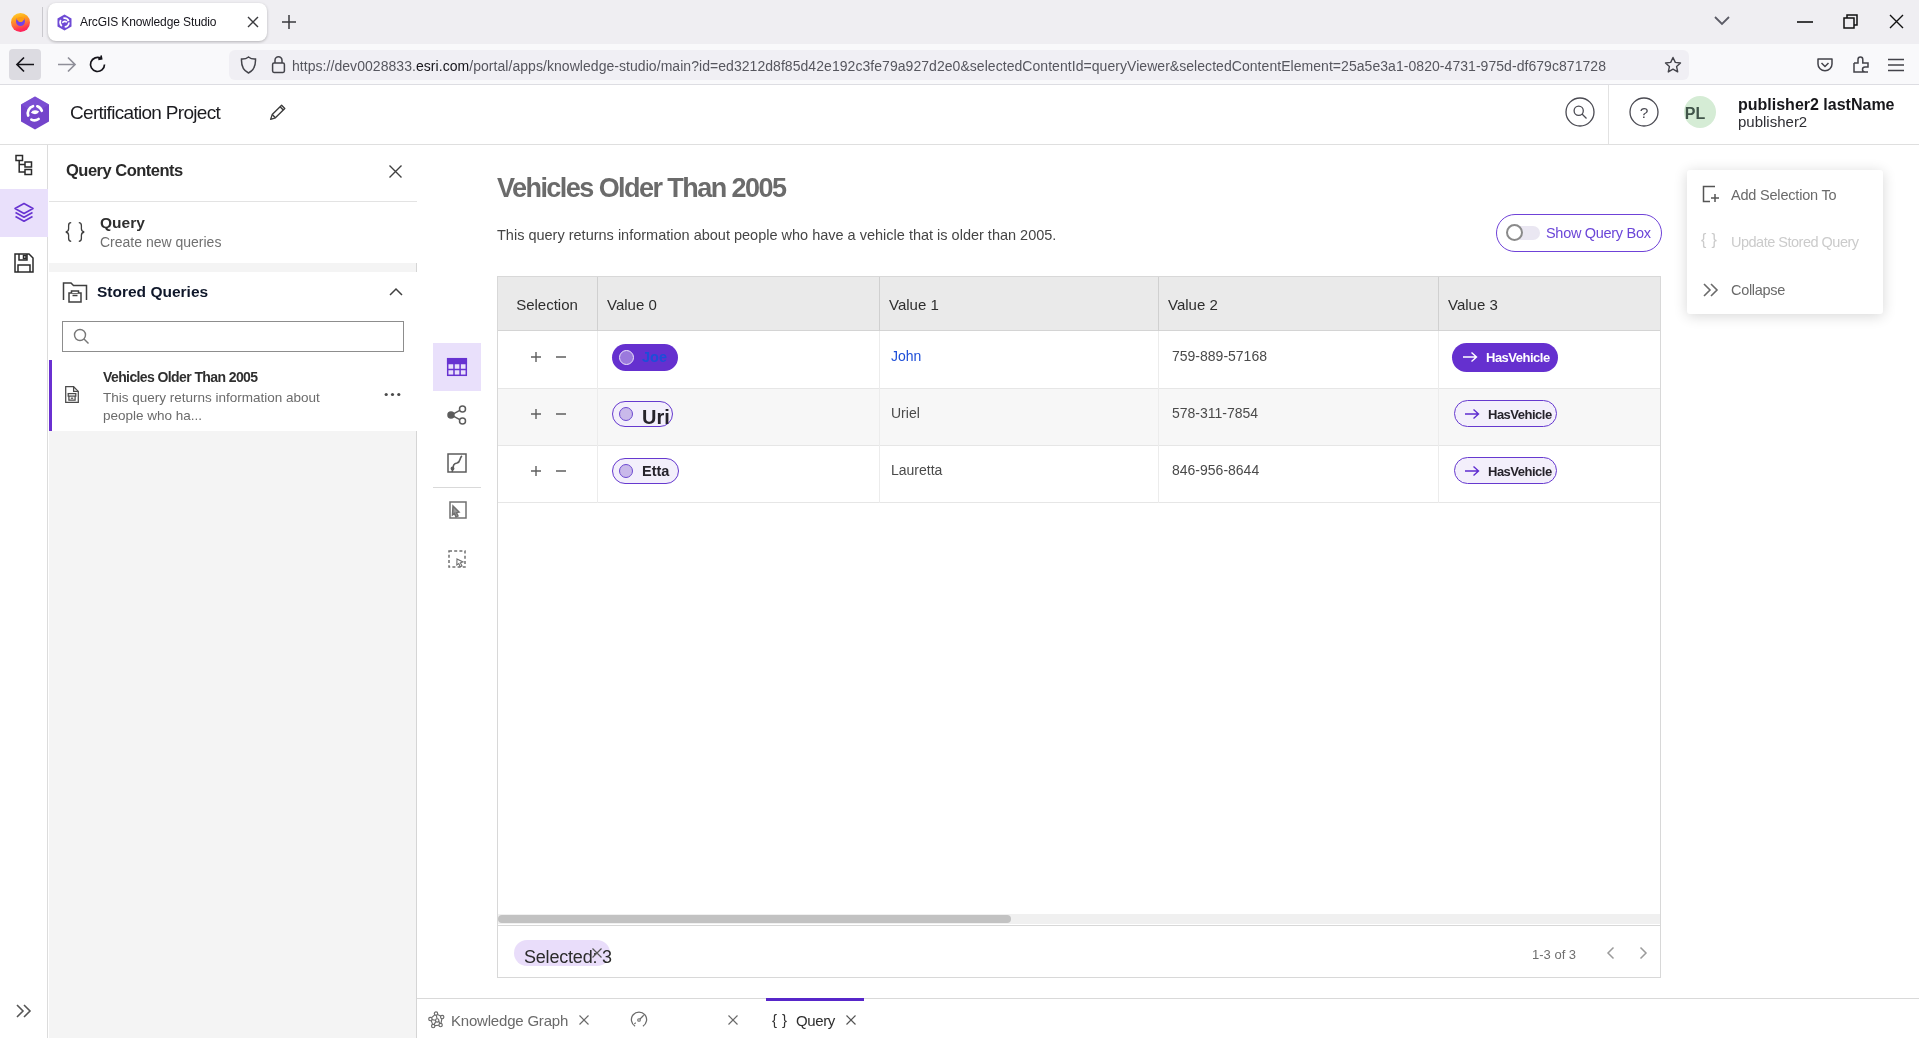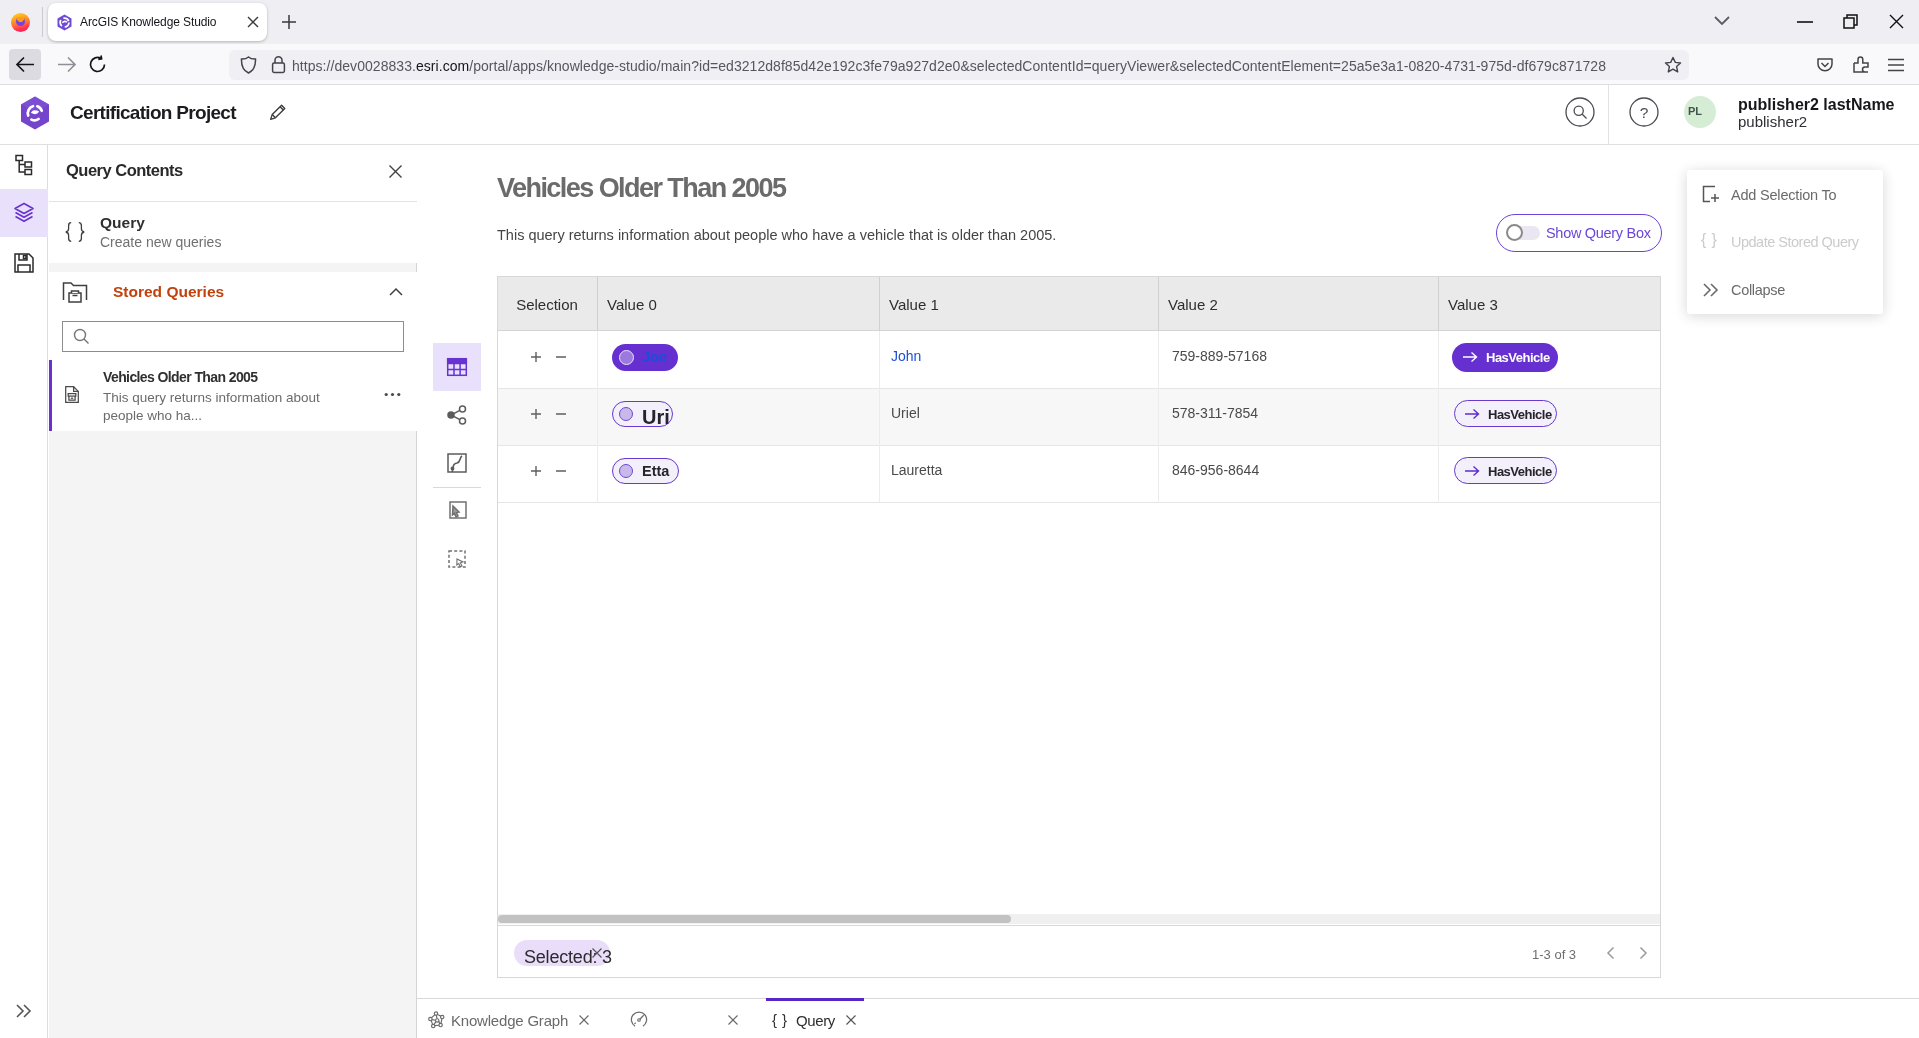--- a/index.html
+++ b/index.html
@@ -76,37 +76,37 @@
     <path d="M1 1.5 H17 M1 7 H17 M1 12.5 H17" stroke="#43434a" stroke-width="1.7"></path>
   </svg>
 
 <div class="abs" style="left:0;top:85px;width:1919px;height:60px;background:#fff;border-bottom:1px solid #dfdfdf;"></div>
 <svg class="abs" style="left:20px;top:96px" width="30" height="34" viewBox="0 0 30 34">
   <path d="M15 0.5 L29 8.5 L29 25.5 L15 33.5 L1 25.5 L1 8.5 Z" fill="#7444cb"></path>
   <path d="M15 0.5 L29 8.5 L15 17 L1 8.5 Z" fill="#8055d8" opacity="0.6"></path>
   <path d="M8.2 19.5 A7.3 7.3 0 0 1 13 10.2 M17.3 10.3 A7.3 7.3 0 0 1 21.8 14.8 M18.6 23 A7.3 7.3 0 0 1 11.4 23.6" fill="none" stroke="#fff" stroke-width="2.7" stroke-linecap="round"></path>
   <path d="M10.8 16.8 Q13.5 12.6 19.2 15.6 Q16.5 20 10.8 16.8 Z" fill="#fff"></path>
 </svg>
-<div class="abs" style="left:70px;top:102px;font-size:19px;font-weight:700;letter-spacing:-0.7px;color:#1c1c20;">Certification Project</div>
+<div class="abs" style="left:70px;top:102px;font-size:19px;font-weight:400;letter-spacing:-0.7px;color:#1c1c20;">Certification Project</div>
 <svg class="abs" style="left:268px;top:102px" width="20" height="20" viewBox="0 0 20 20">
     <path d="M2.6 17.4 L4.2 12.6 L13.6 3.2 L16.8 6.4 L7.4 15.8 L2.6 17.4 Z" fill="none" stroke="#3a3a3a" stroke-width="1.35" stroke-linejoin="round"></path>
     <path d="M12.1 4.7 L15.3 7.9 M4.2 12.6 L7.4 15.8" stroke="#3a3a3a" stroke-width="1.35"></path>
   </svg>
 <svg class="abs" style="left:1565px;top:97px" width="30" height="30" viewBox="0 0 30 30">
     <circle cx="15" cy="15" r="14" fill="none" stroke="#4a4a52" stroke-width="1.3"></circle>
     <circle cx="13.7" cy="13.7" r="4.6" fill="none" stroke="#4a4a52" stroke-width="1.3"></circle>
     <path d="M17 17 L21.5 21.5" stroke="#4a4a52" stroke-width="1.3"></path>
   </svg>
 <div class="abs" style="left:1608px;top:85px;width:1px;height:59px;background:#e2e2e2;"></div>
 <svg class="abs" style="left:1629px;top:97px" width="30" height="30" viewBox="0 0 30 30">
     <circle cx="15" cy="15" r="14" fill="none" stroke="#4a4a52" stroke-width="1.3"></circle>
     <text x="15" y="20.5" text-anchor="middle" font-family="Liberation Sans" font-size="15.5" fill="#4a4a52">?</text>
   </svg>
 <div class="abs" style="left:1684px;top:96px;width:32px;height:32px;border-radius:50%;background:#d5ecd5;"></div>
-<div class="abs" style="left:1684px;top:105px;width:22px;text-align:center;font-size:11px;font-weight:700;color:#41554a;">PL</div>
+<div class="abs" style="left:1684px;top:105px;width:22px;text-align:center;font-size:16px;font-weight:700;color:#41554a;">PL</div>
 <div class="abs" style="left:1738px;top:96px;font-size:16px;font-weight:700;color:#17171b;">publisher2 lastName</div>
 <div class="abs" style="left:1738px;top:113px;font-size:15px;color:#2e2e33;">publisher2</div>
 
 <div class="abs" style="left:0;top:145px;width:48px;height:893px;background:#fff;border-right:1px solid #dcdcdc;"></div>
 <svg class="abs" style="left:13px;top:154px" width="22" height="22" viewBox="0 0 22 22">
     <g stroke="#2b2b2b" stroke-width="1.5" fill="none">
       <rect x="3" y="1.5" width="6.5" height="5"></rect>
       <rect x="12" y="8" width="6.5" height="5"></rect>
       <rect x="12" y="15.5" width="6.5" height="5"></rect>
       <path d="M6.2 6.5 V18 H12 M6.2 10.5 H12"></path>
@@ -149,21 +149,21 @@
 <div class="abs" style="left:100px;top:234px;font-size:14px;color:#707070;">Create new queries</div>
 <div class="abs" style="left:49px;top:272px;width:368px;height:157px;background:#fff;"></div>
 <svg class="abs" style="left:62px;top:281px" width="26" height="23" viewBox="0 0 26 23">
     <g stroke="#3f3f3f" stroke-width="1.5" fill="none">
       <path d="M1.5 19 V2 H9 L11.5 4.5 H24.5 V19"></path>
       <path d="M7 12 H19 V21 H7 Z" fill="#fff"></path>
       <path d="M9.5 12 V10 H16.5 V12" fill="#fff"></path>
       <path d="M10.5 14.5 H15.5"></path>
     </g>
   </svg>
-<div class="abs" style="left:97px;top:283px;font-size:15.5px;font-weight:600;color:#c2410c;margin-left:16px;">Stored Queries</div>
+<div class="abs" style="left:97px;top:283px;font-size:15.5px;font-weight:600;color:#0f172a;">Stored Queries</div>
 <svg class="abs" style="left:389px;top:287px" width="14" height="9" viewBox="0 0 14 9">
     <path d="M1 8 L7 2 L13 8" stroke="#404040" stroke-width="1.5" fill="none"></path>
   </svg>
 <div class="abs" style="left:62px;top:321px;width:342px;height:31px;background:#fff;border:1px solid #8d8d8d;"></div>
 <svg class="abs" style="left:73px;top:328px" width="17" height="17" viewBox="0 0 17 17">
     <circle cx="7" cy="7" r="5.5" fill="none" stroke="#777" stroke-width="1.4"></circle>
     <path d="M11 11 L15.5 15.5" stroke="#777" stroke-width="1.4"></path>
   </svg>
 <div class="abs" style="left:49px;top:360px;width:368px;height:71px;background:#fff;"></div>
 <div class="abs" style="left:49px;top:360px;width:3px;height:71px;background:#6a30d1;"></div>

